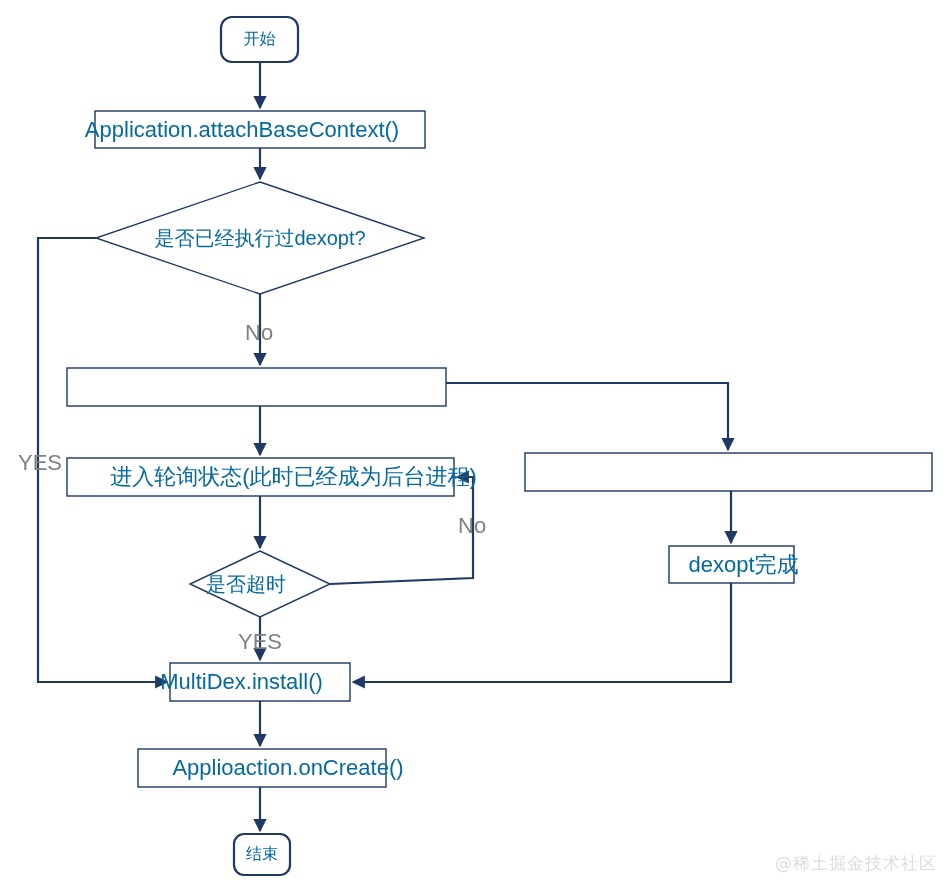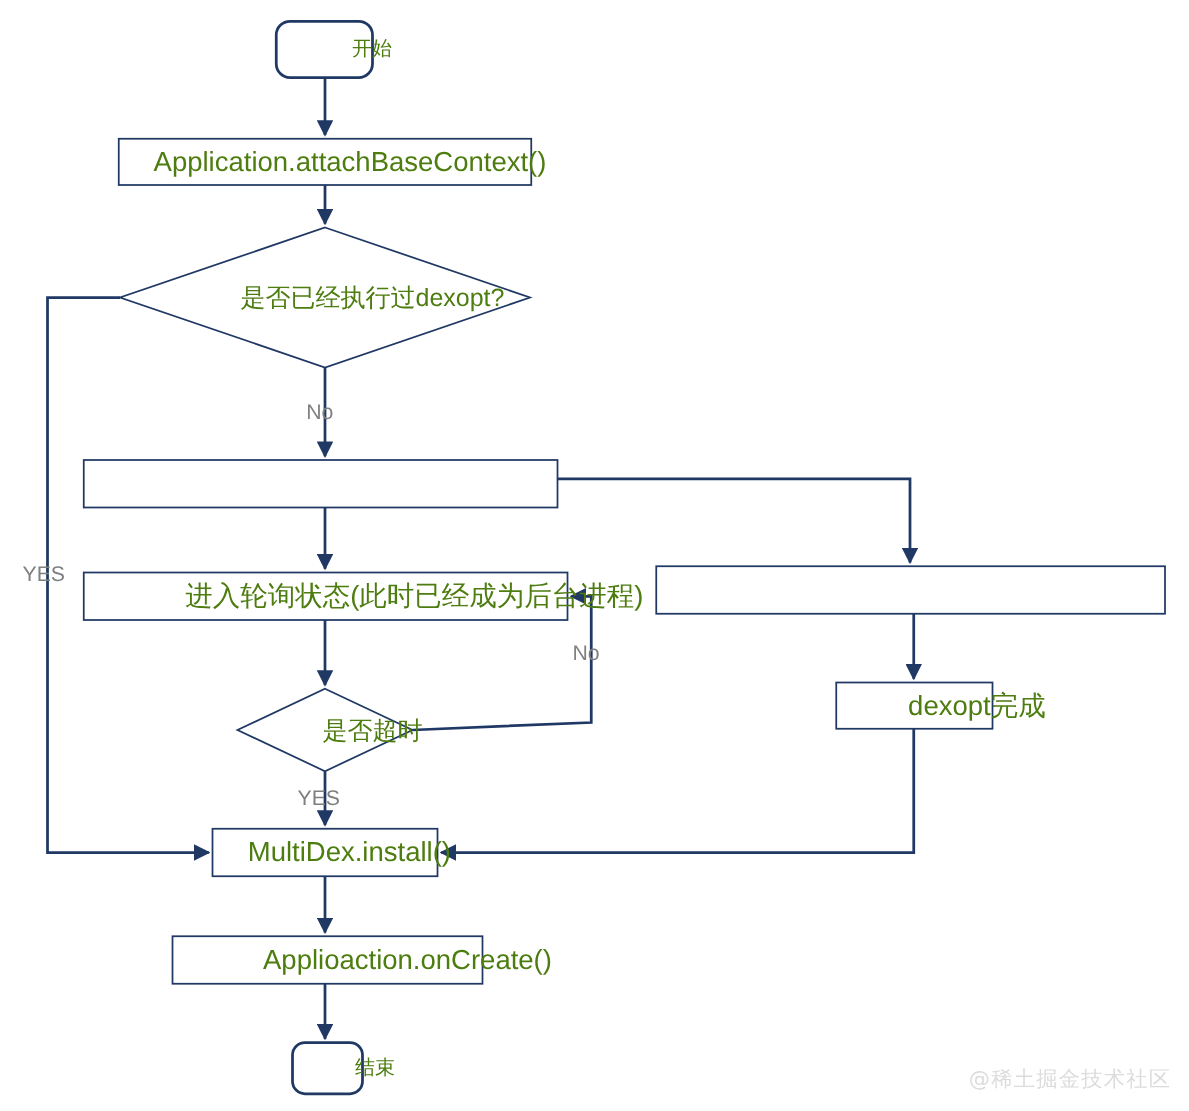--- a/index.html
+++ b/index.html
@@ -23,40 +23,39 @@
     top: 0;
     width: 951px;
     height: 889px;
   }
   .node-label {
     position: absolute;
     display: flex;
     align-items: center;
     justify-content: center;
     text-align: center;
-    color: #4d7c0f;
+    color: #0369a1;
     font-family: "Liberation Sans", "DejaVu Sans", sans-serif;
     font-weight: 400;
     white-space: nowrap;
     pointer-events: none;
-    padding-left: 38px;
   }
   .terminator-label {
     font-size: 16px;
   }
   .process-label {
     font-size: 22px;
   }
   .decision-label {
     font-size: 20px;
   }
   .edge-label {
     position: absolute;
     color: #808080;
-    font-size: 17px;
+    font-size: 22px;
     font-family: "Liberation Sans", "DejaVu Sans", sans-serif;
     white-space: nowrap;
     pointer-events: none;
   }
   .watermark {
     position: absolute;
     right: 14px;
     bottom: 14px;
     color: #dcdcdc;
     font-size: 17px;
@@ -133,21 +132,21 @@
   <div class="node-label process-label" style="left:95px; top:111px; width:294px; height:37px;">Application.attachBaseContext()</div>
 
   <div class="node-label decision-label" style="left:96px; top:218px; width:328px; height:40px;">是否已经执行过dexopt?</div>
 
 
   <div class="node-label process-label" style="left:67px; top:458px; width:453px; height:38px;">进入轮询状态(此时已经成为后台进程)</div>
 
 
   <div class="node-label process-label" style="left:669px; top:546px; width:125px; height:37px;margin-left:12px;">dexopt完成</div>
 
-  <div class="node-label decision-label" style="left:190px; top:566px; width:140px; height:36px;">是否超时</div>
+  <div class="node-label decision-label" style="left:176px; top:566px; width:140px; height:36px;">是否超时</div>
 
   <div class="node-label process-label" style="left:170px; top:663px; width:143px; height:38px;">MultiDex.install()</div>
 
   <div class="node-label process-label" style="left:138px; top:749px; width:300px; height:38px;">Applioaction.onCreate()</div>
 
   <div class="node-label terminator-label" style="left:234px; top:834px; width:56px; height:41px;">结束</div>
 
   <div class="edge-label" style="left:245px; top:320px;">No</div>
 
   <div class="edge-label" style="left:18px; top:450px;">YES</div>

